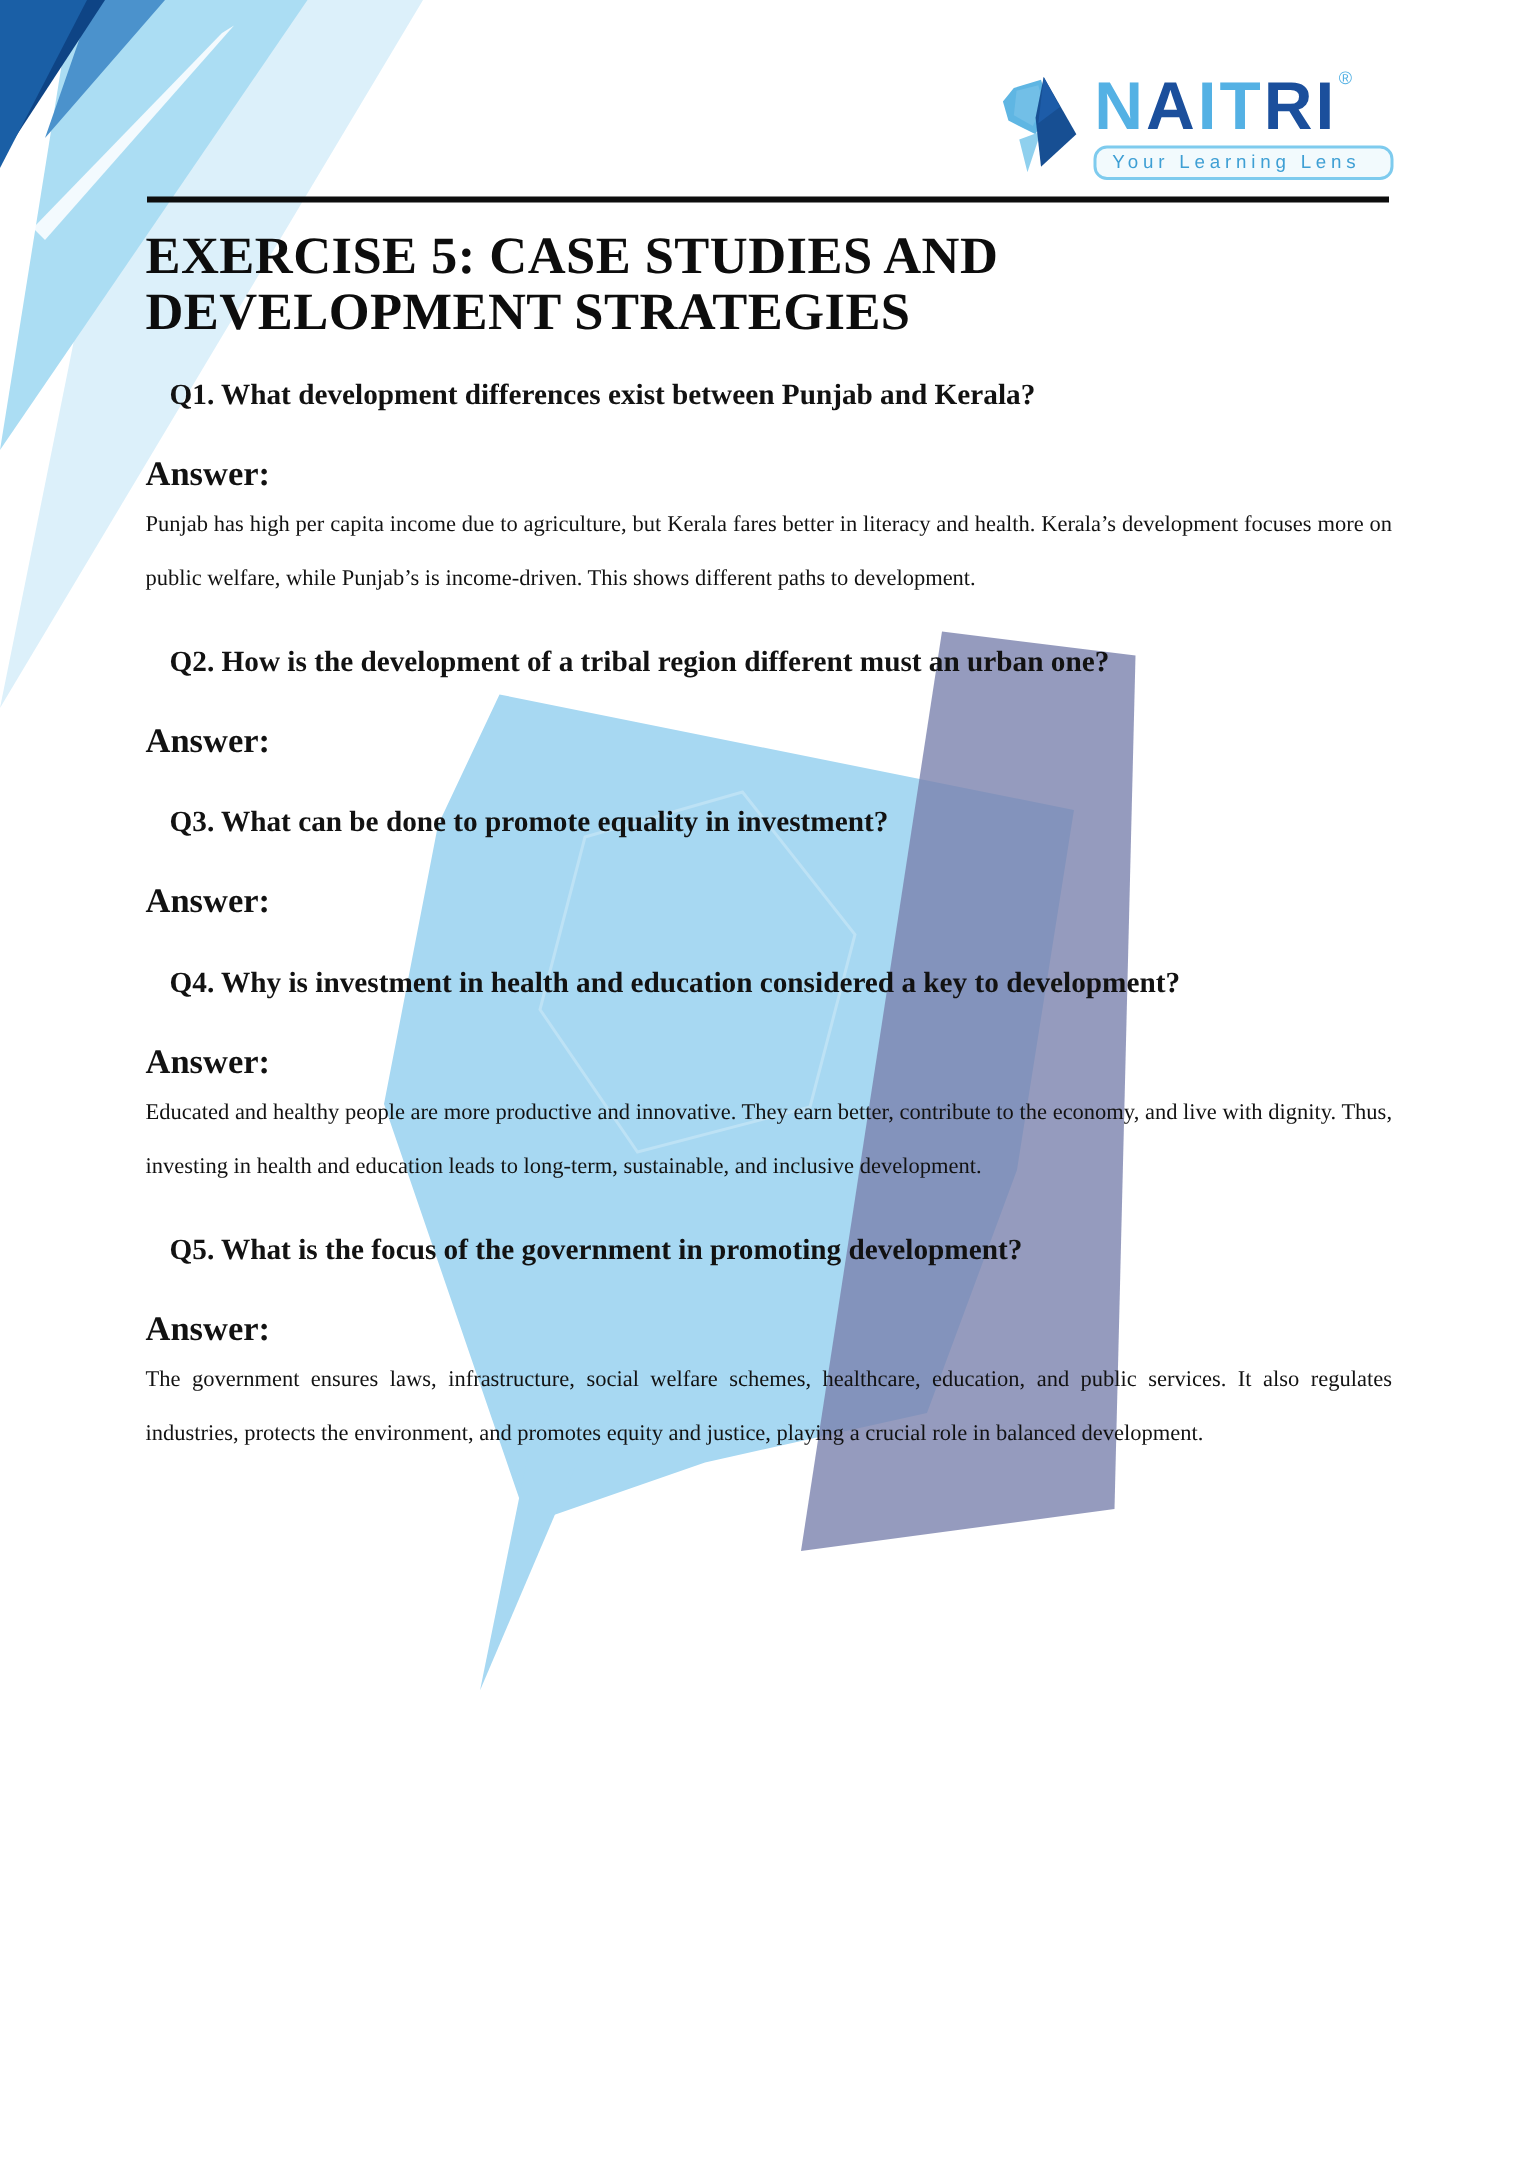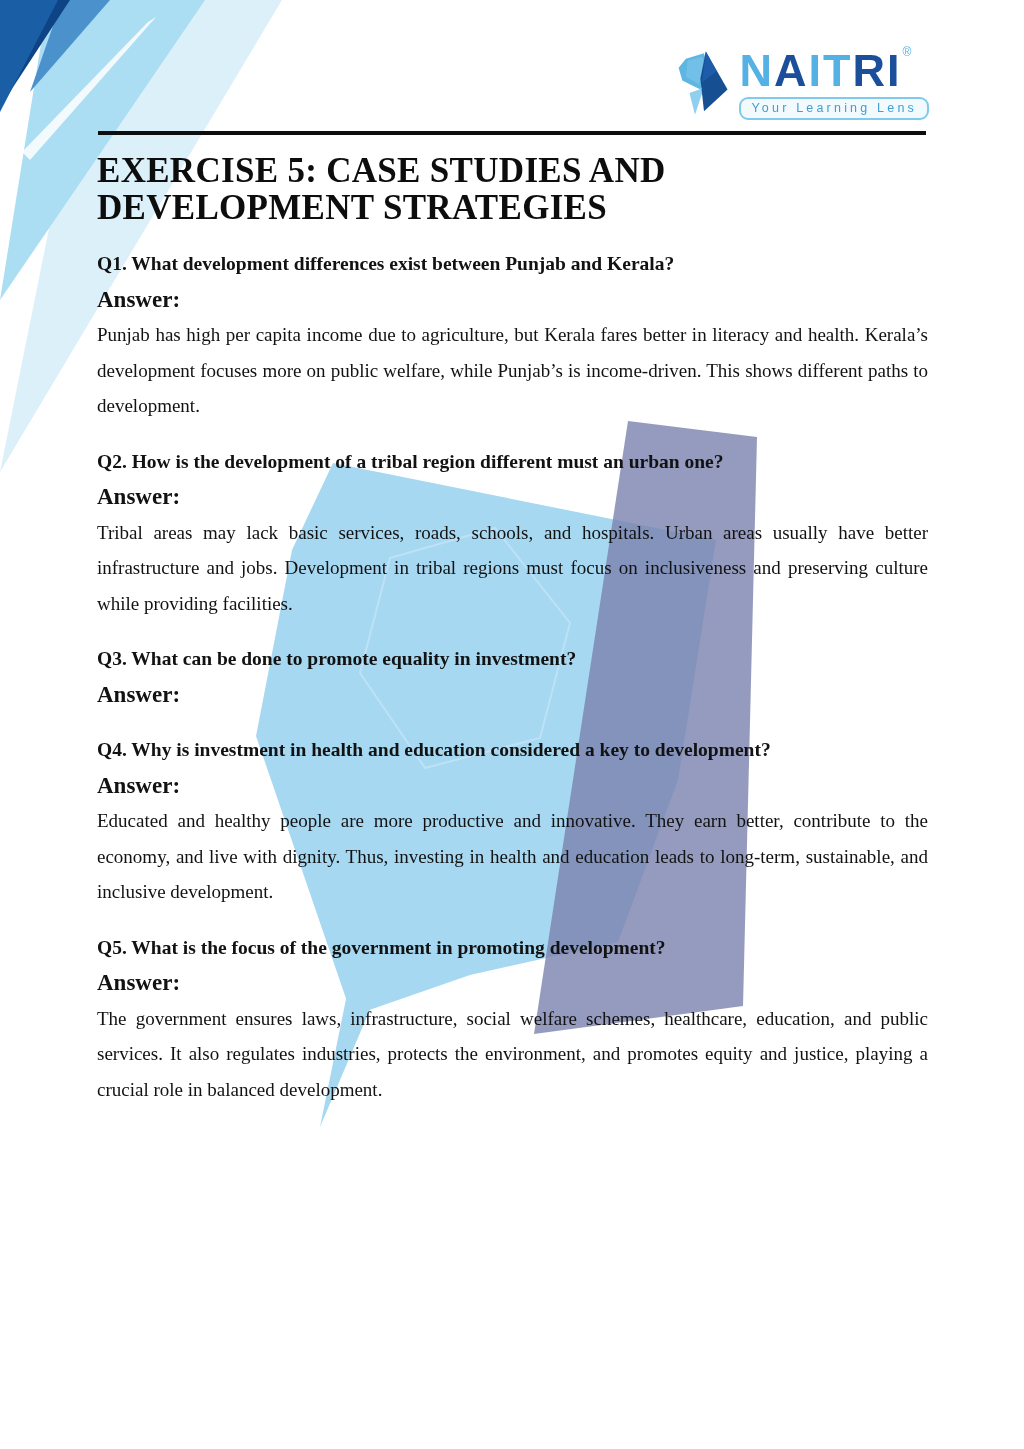--- a/index.html
+++ b/index.html
@@ -19,35 +19,35 @@
   .header{position:absolute;left:0;top:0;width:100%;height:152px;z-index:3;}
   .logo{position:absolute;top:48px;right:95px;display:flex;align-items:flex-end;gap:6px;}
   .logo-mark{width:58px;height:72px;flex:0 0 auto;}
   .logo-text{display:flex;flex-direction:column;align-items:flex-start;}
   .brand-row{display:flex;align-items:flex-start;line-height:1;}
   .brand-word{font-family:"Liberation Sans", sans-serif;font-weight:bold;font-size:45px;letter-spacing:2px;line-height:1;}
   .registered{font-family:"Liberation Sans", sans-serif;font-size:12px;color:#54b1e4;margin-top:-2px;margin-left:1px;}
   .tagline-box{
     margin-top:4px;
     border:2px solid #7ecbee;border-radius:9px;background:#f2fafd;
-    padding:2px 10px 3px 10px;
+    padding:2px 20px 3px 10px;
     font-family:"Liberation Sans", sans-serif;
     font-size:12.5px;letter-spacing:3.2px;color:#3e9fd4;white-space:nowrap;
   }
   .rule{position:absolute;left:98px;top:131px;width:828px;height:4px;background:#0d0d0d;}
   
   .content{position:absolute;left:97px;top:152px;width:831px;z-index:2;}
   .doc-title{
     font-size:35px;font-weight:bold;line-height:37px;margin:0 0 6px 0;
     letter-spacing:0.3px;color:#0d0d0d;max-width:845px;
   }
   .qa{margin-top:20px;}
-  .question{font-weight:bold;font-size:19.5px;line-height:35.5px;margin:0;}
+  .question{font-weight:bold;font-size:19.5px;line-height:35.5px;margin:16px;}
   .answer-label{font-weight:bold;font-size:23px;line-height:35.5px;margin:0;}
-  .answer{font-size:19px;line-height:35.5px;margin:0;text-align:justify;}
+  .answer{font-size:15px;line-height:35.5px;margin:0;text-align:justify;}
 </style>
 </head>
 <body>
 
 <div class="page">
 
   <svg class="corner-svg" width="300" height="500" viewBox="0 0 300 500">
     <polygon points="95,0 282,0 0,472" fill="#dcf0fa"></polygon>
     <polygon points="48,0 205,0 0,300" fill="#abddf3"></polygon>
     <polygon points="148,22 156,17 30,160 22,152" fill="#ffffff" opacity="0.85"></polygon>
@@ -88,21 +88,20 @@
 
     <div class="qa">
       <p class="question">Q1. What development differences exist between Punjab and Kerala?</p>
       <p class="answer-label">Answer:</p>
       <p class="answer">Punjab has high per capita income due to agriculture, but Kerala fares better in literacy and health. Kerala’s development focuses more on public welfare, while Punjab’s is income-driven. This shows different paths to development.</p>
     </div>
 
     <div class="qa">
       <p class="question">Q2. How is the development of a tribal region different must an urban one?</p>
       <p class="answer-label">Answer:</p>
-      <p class="answer">Tribal areas may lack basic services, roads, schools, and hospitals. Urban areas usually have better infrastructure and jobs. Development in tribal regions must focus on inclusiveness and preserving culture while providing facilities.</p>
     </div>
 
     <div class="qa">
       <p class="question">Q3. What can be done to promote equality in investment?</p>
       <p class="answer-label">Answer:</p>
     </div>
 
     <div class="qa">
       <p class="question">Q4. Why is investment in health and education considered a key to development?</p>
       <p class="answer-label">Answer:</p>

